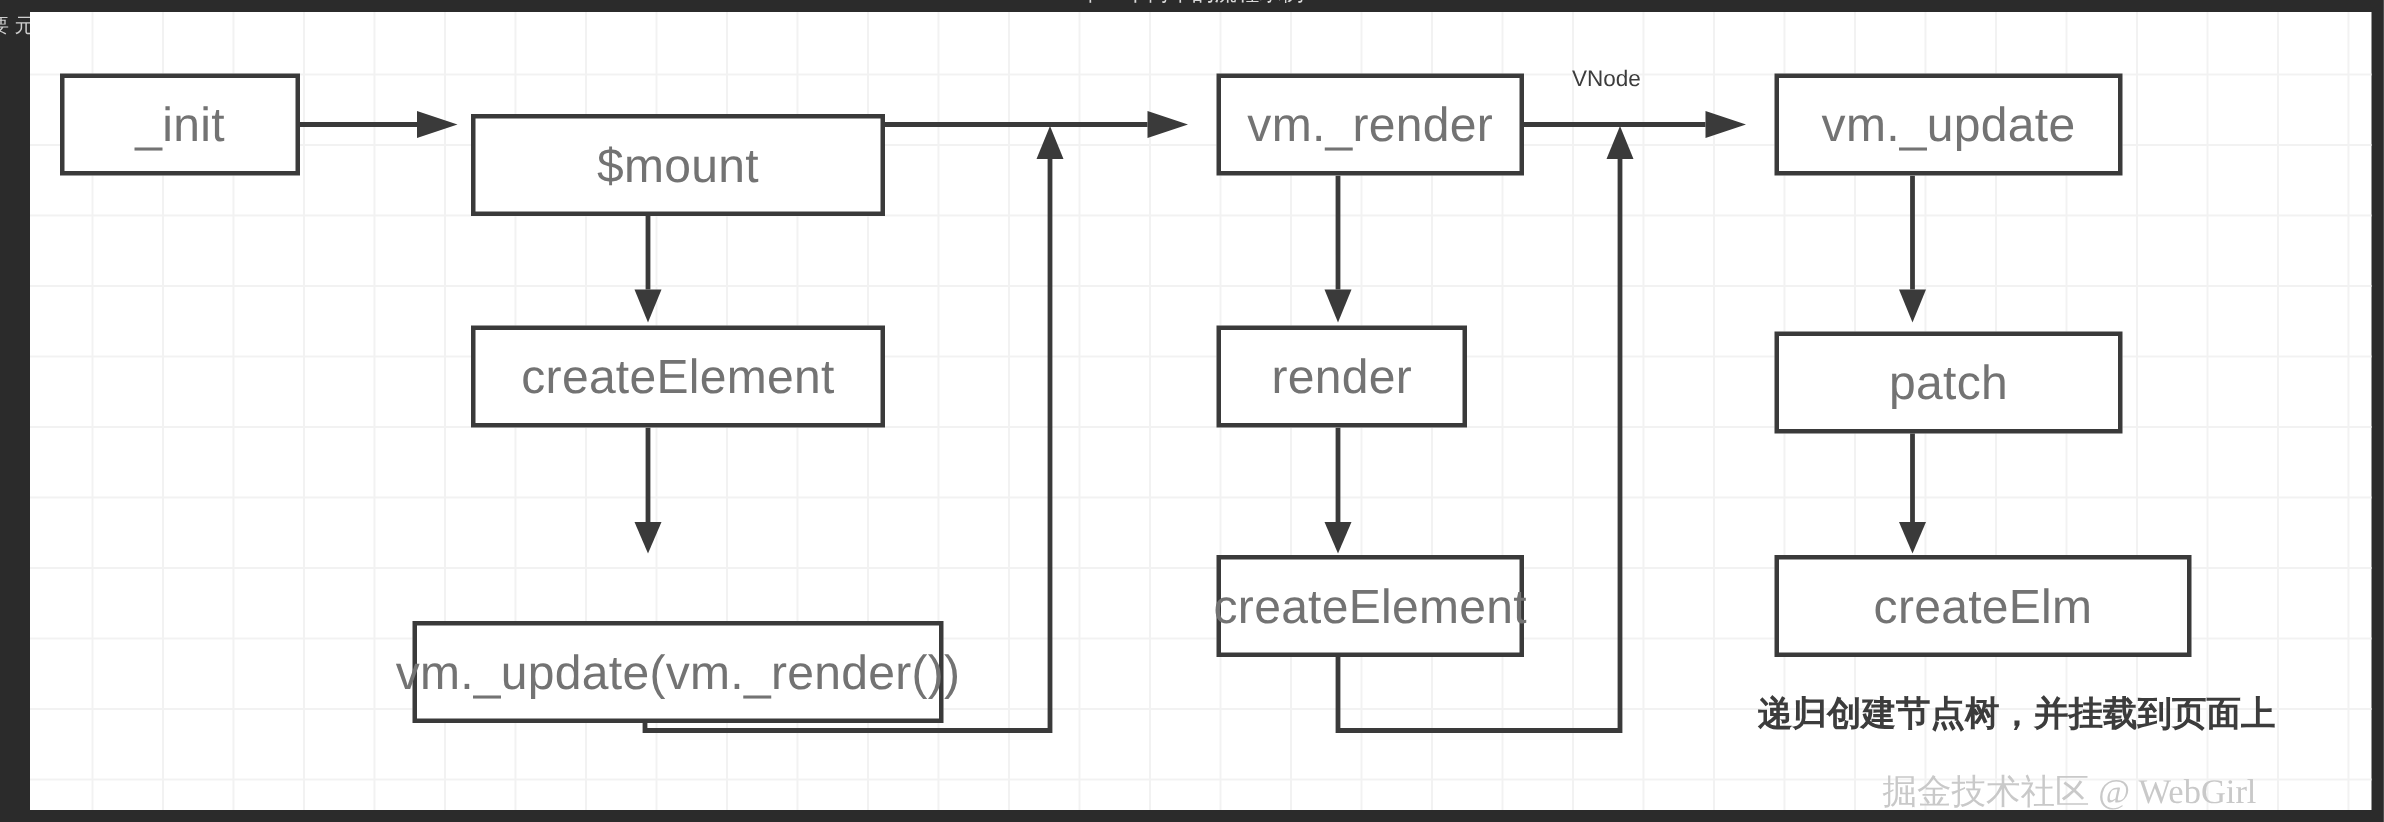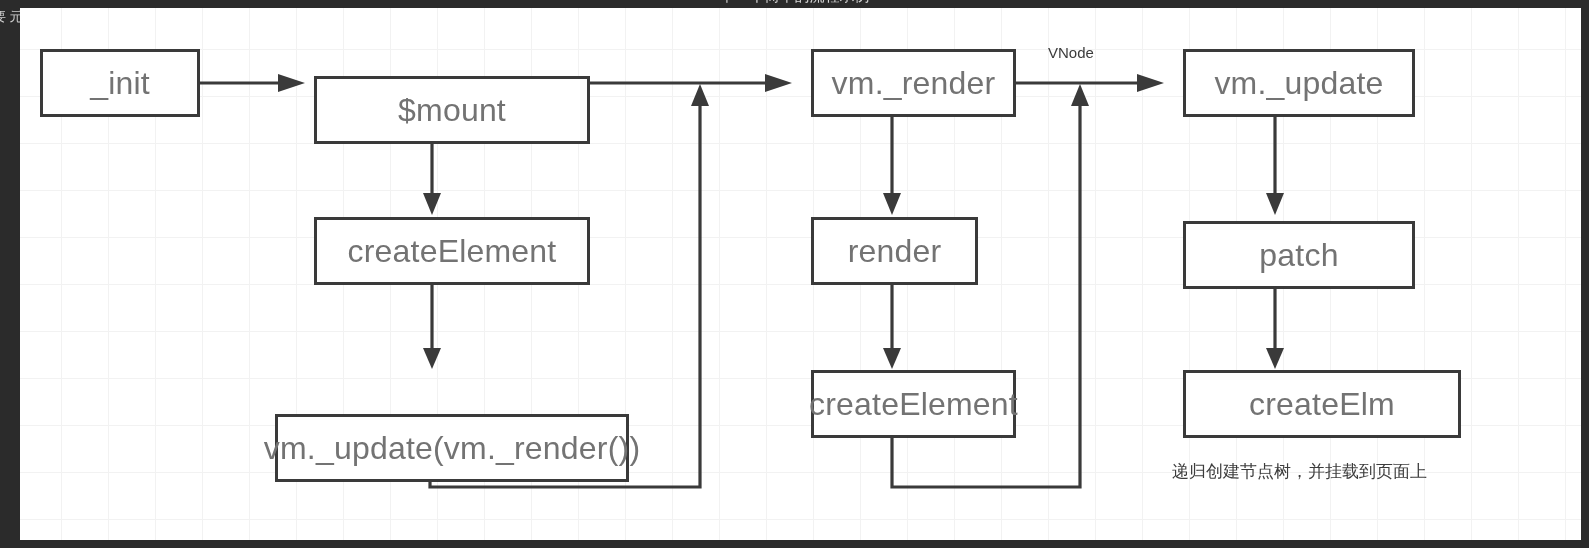--- a/index.html
+++ b/index.html
@@ -76,22 +76,23 @@
   }
   .edge-label {
     position: absolute;
     color: #3c3c3c;
     font-size: 15px;
     white-space: nowrap;
   }
   .note {
     position: absolute;
     color: #3c3c3c;
-    font-size: 17px;
+    font-size: 23px;
     white-space: nowrap;
+    font-weight: bold;
   }
   .watermark {
     position: absolute;
     color: #c9c9c9;
     font-size: 23px;
     white-space: nowrap;
     font-family: "Liberation Serif", "DejaVu Serif", serif;
   }
   svg.wires {
     position: absolute;
@@ -167,15 +168,16 @@
     <div class="node" style="left:1163px;top:213px;width:232px;height:68px;">patch</div>
 
     <div class="node" style="left:255px;top:362px;width:354px;height:68px;margin-top:44px;">vm._update(vm._render())</div>
     <div class="node" style="left:791px;top:362px;width:205px;height:68px;">createElement</div>
     <div class="node" style="left:1163px;top:362px;width:278px;height:68px;">createElm</div>
 
     <div class="edge-label" style="left:1028px;top:36px;">VNode</div>
 
     <div class="note" style="left:1152px;top:452px;">递归创建节点树，并挂载到页面上</div>
 
+    <div class="watermark" style="left:1235px;top:504px;">掘金技术社区 @ WebGirl</div>
 
   </div>
 </div>
 
 </body></html>

